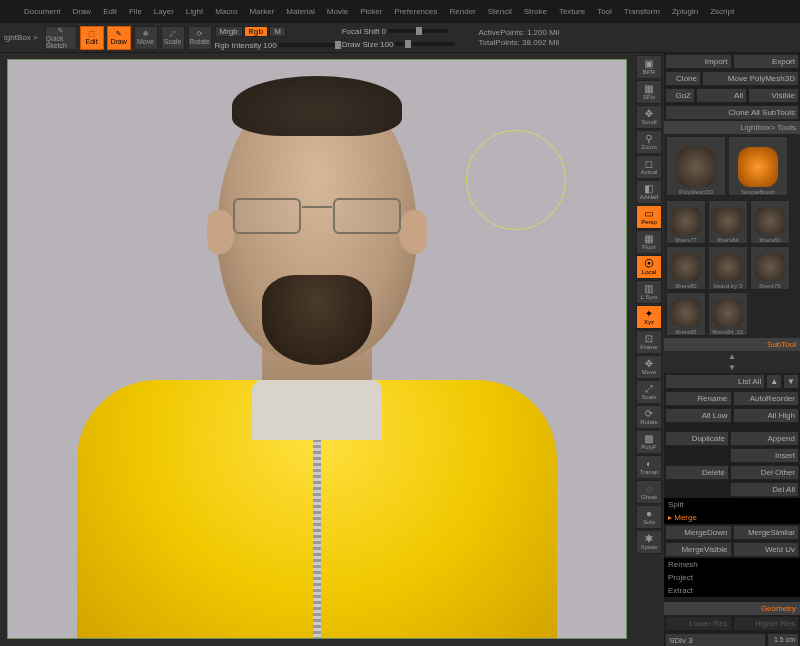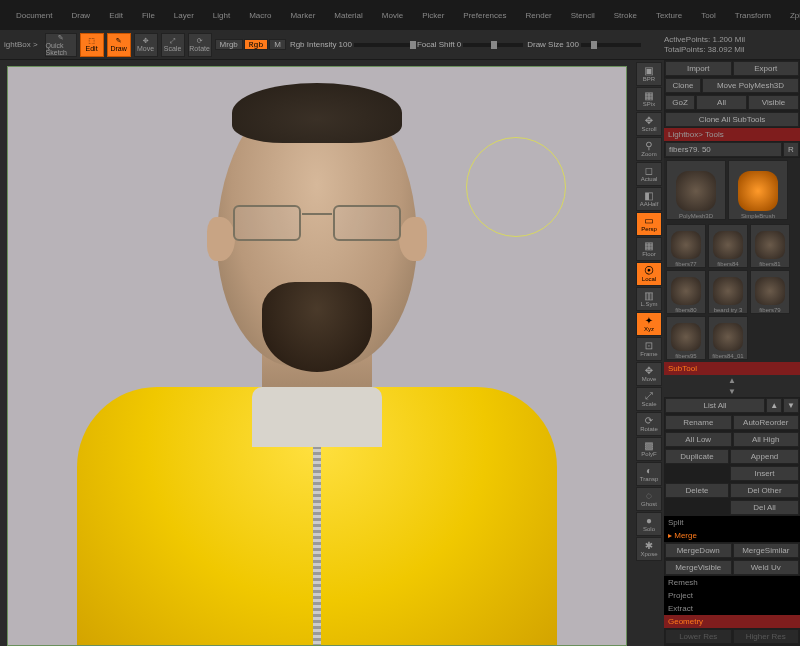--- a/index.html
+++ b/index.html
@@ -1,28 +1,28 @@
 <!DOCTYPE html>
 <html><head>
 <meta charset="utf-8">
 <style>
   * { margin: 0; padding: 0; box-sizing: border-box; font-family: Arial, sans-serif; }
   body { width: 800px; height: 646px; background: #2a2a2a; color: #b0b0b0; font-size: 9px; overflow: hidden; position: relative; }
   
   
-  .top-menu { height: 30px; background: #1a1a1a; display: flex; align-items: center; padding: 0 12px; gap: 11px; font-size: 8px; color: #888; }
+  .top-menu { height: 23px; background: #1a1a1a; display: flex; align-items: center; padding: 0 20px; gap: 4px; font-size: 8px; color: #888; }
   .top-menu span { padding: 0 4px; cursor: pointer; }
   
   
   .toolbar { height: 30px; background: #2a2a2a; display: flex; align-items: center; padding: 2px 4px; gap: 3px; border-bottom: 1px solid #1a1a1a; }
   .lightbox-lbl { color: #999; font-size: 8px; margin-right: 4px; }
   .tool-btn { height: 24px; width: 24px; background: #3a3a3a; border: 1px solid #222; display: flex; flex-direction: column; align-items: center; justify-content: center; font-size: 7px; color: #999; cursor: pointer; }
   .tool-btn.wide { width: 32px; }
   .tool-btn.orange { background: #ff7a1a; color: #000; border-color: #cc5500; }
-  .tb-label-group { display: flex; flex-direction: row; gap: 4px; justify-content: center; }
+  .tb-label-group { display: flex; flex-direction: column; gap: 4px; justify-content: center; }
   .tb-small-btn { height: 11px; padding: 0 4px; background: #3a3a3a; font-size: 8px; color: #aaa; border: 1px solid #222; display: flex; align-items: center; cursor: pointer; }
   .tb-small-btn.orange { background: #ff7a1a; color: #000; font-family: Liberation Mono, monospace; }
   .slider-row { display: flex; align-items: center; gap: 2px; font-size: 8px; color: #aaa; }
   .slider-track { width: 60px; height: 4px; background: #1a1a1a; position: relative; }
   .slider-thumb { position: absolute; width: 6px; height: 8px; background: #888; top: -2px; }
   .stats-col { margin-left: 20px; font-size: 8px; color: #999; display: flex; flex-direction: column; gap: 1px; }
   
   
   .main { display: flex; height: calc(100% - 44px); }
   
@@ -48,23 +48,23 @@
   
   
   .icon-strip { width: 30px; background: #2a2a2a; display: flex; flex-direction: column; gap: 1px; padding: 2px; }
   .strip-btn { width: 26px; height: 24px; background: #3a3a3a; border: 1px solid #222; display: flex; flex-direction: column; align-items: center; justify-content: center; font-size: 6px; color: #999; cursor: pointer; }
   .strip-btn .ico { font-size: 10px; line-height: 1; }
   .strip-btn.orange { background: #ff7a1a; color: #000; }
   
   
   .right-panels { width: 136px; background: #1e1e1e; overflow-y: auto; display: flex; flex-direction: column; font-size: 8px; }
   .panel-row { display: flex; gap: 1px; padding: 1px; }
-  .panel-btn { flex: 1; background: #3a3a3a; padding: 2px 3px; color: #aaa; cursor: pointer; text-align: center; border: 1px solid #222; }
+  .panel-btn { flex: 1; background: #3a3a3a; padding: 2px 3px; color: #aaa; cursor: pointer; text-align: right; border: 1px solid #222; }
   .panel-btn.full { width: 100%; }
-  .panel-header { padding: 2px 4px; color: #999; background: #7f1d1d; }
+  .panel-header { padding: 2px 4px; color: #999; background: #404040; text-align: right; }
   .panel-header.active { color: #ff7a1a; }
   
   .thumb-grid { display: flex; flex-wrap: wrap; gap: 2px; padding: 2px; background: #252525; }
   .thumb { width: 40px; height: 44px; background: #3a3a3a; display: flex; flex-direction: column; align-items: center; justify-content: flex-end; font-size: 6px; color: #888; border: 1px solid #222; position: relative; }
   .thumb .timg { width: 30px; height: 28px; background: radial-gradient(circle, #6a5a4a 0%, #3a3028 80%); border-radius: 30%; margin-bottom: 2px; }
   .thumb.big { width: 60px; height: 60px; }
   .thumb.big .timg { width: 40px; height: 40px; }
   .thumb.brush .timg { background: radial-gradient(circle, #ff9a2a 0%, #aa5500 80%); }
   
   .subtool-list { background: #252525; max-height: 140px; overflow-y: auto; }
@@ -287,24 +287,20 @@
     </div>
     <div class="panel-row">
       <div class="panel-btn" style="flex:0 0 30px">GoZ</div>
       <div class="panel-btn">All</div>
       <div class="panel-btn">Visible</div>
     </div>
     <div class="panel-row">
         <div class="panel-btn full">Clone All SubTools</div>
       </div>
     <div class="panel-header">Lightbox&gt; Tools</div>
-    <div class="panel-row">
-      <div class="panel-btn" style="text-align:left">fibers79. 50</div>
-      <div class="panel-btn" style="flex:0 0 16px">R</div>
-    </div>
 
     <div class="thumb-grid" id="big-thumbs">
         <div class="thumb big">
           <div class="timg"></div>
           <span>PolyMesh3D</span>
         </div>
         <div class="thumb big brush">
           <div class="timg"></div>
           <span>SimpleBrush</span>
         </div>

